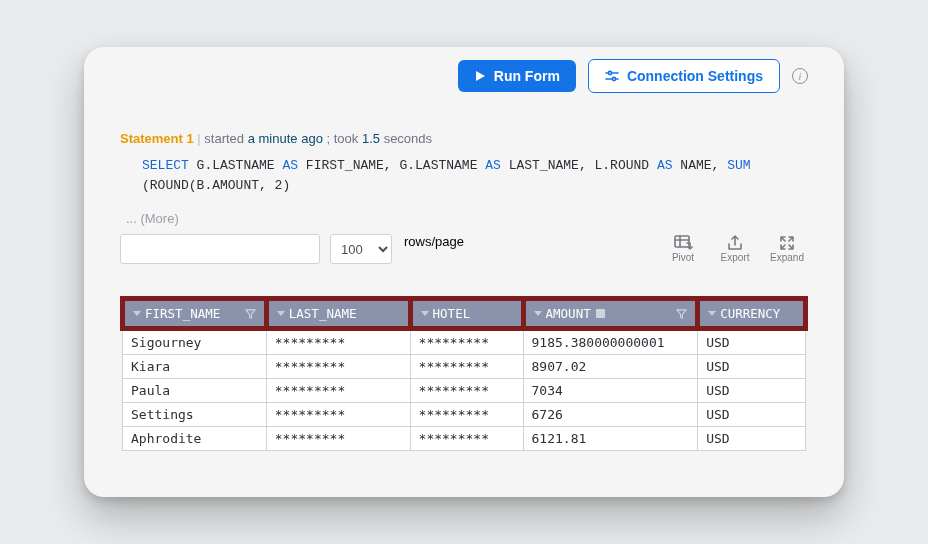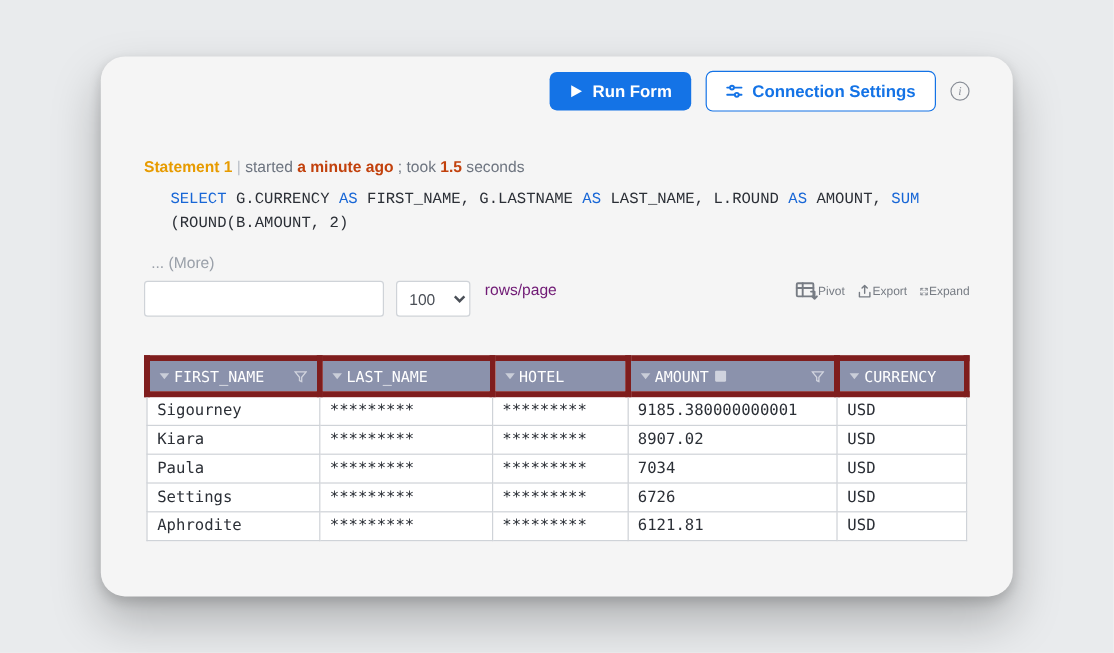--- a/index.html
+++ b/index.html
@@ -64,21 +64,21 @@
     font-style: italic;
     cursor: pointer;
   }
   .stmt-line {
     font-size: 13px;
     color: #6e7580;
     margin-bottom: 10px;
   }
   .stmt-title { color: #e79b00; font-weight: 700; }
   .stmt-sep { color: #b9bec6; }
-  .stmt-strong { color: #c2410c; font-weight: 700; }
+  .stmt-strong { color: #0c4a6e; font-weight: 400; }
   .sql {
     font-family: "SFMono-Regular", Consolas, "Liberation Mono", Menlo, monospace;
     font-size: 13px;
     color: #2b2f36;
     line-height: 1.5;
     padding-left: 22px;
     margin-bottom: 16px;
     word-break: break-word;
   }
   .kw { color: #1766d6; }
@@ -109,27 +109,27 @@
     height: 30px;
     background: #fff;
     border: 1px solid #cfd3d8;
     border-radius: 3px;
     padding: 0 6px;
     font-size: 13px;
     color: #4a4f57;
   }
   .rows-label {
     font-size: 13px;
-    color: #701a75;
+    color: #000000;
     margin-left: 2px;
   }
   .spacer { flex: 1; }
   .icon-btn {
     display: flex;
-    flex-direction: row;
+    flex-direction: column;
     align-items: center;
     gap: 0;
     color: #777c84;
     font-size: 10px;
     cursor: pointer;
     width: 42px;
   }
   .icon-btn svg { stroke: #777c84; }
   .grid {
     width: 100%;
@@ -209,21 +209,21 @@
     <span> </span>
     <span class="stmt-strong">a minute ago</span>
     <span>; took</span>
     <span> </span>
     <span class="stmt-strong">1.5</span>
     <span> </span>
     <span>seconds</span>
   </div>
 
   <div class="sql">
-    <span class="kw">SELECT</span><span> G.CURRENCY </span><span class="kw">AS</span><span> FIRST_NAME, G.LASTNAME </span><span class="kw">AS</span><span> LAST_NAME, L.ROUND </span><span class="kw">AS</span><span> AMOUNT, </span><span class="kw">SUM</span><span> (ROUND(B.AMOUNT, 2)</span>
+    <span class="kw">SELECT</span><span> G.LASTNAME </span><span class="kw">AS</span><span> FIRST_NAME, G.LASTNAME </span><span class="kw">AS</span><span> LAST_NAME, L.ROUND </span><span class="kw">AS</span><span> NAME, </span><span class="kw">SUM</span><span> (ROUND(B.AMOUNT, 2)</span>
   </div>
 
   <div class="more-line">... (More)</div>
 
   <div class="controls-row">
     <input class="filter-input" style="">
     <select class="rows-select">
       <option>100</option>
     </select>
     <span class="rows-label">rows/page</span>

